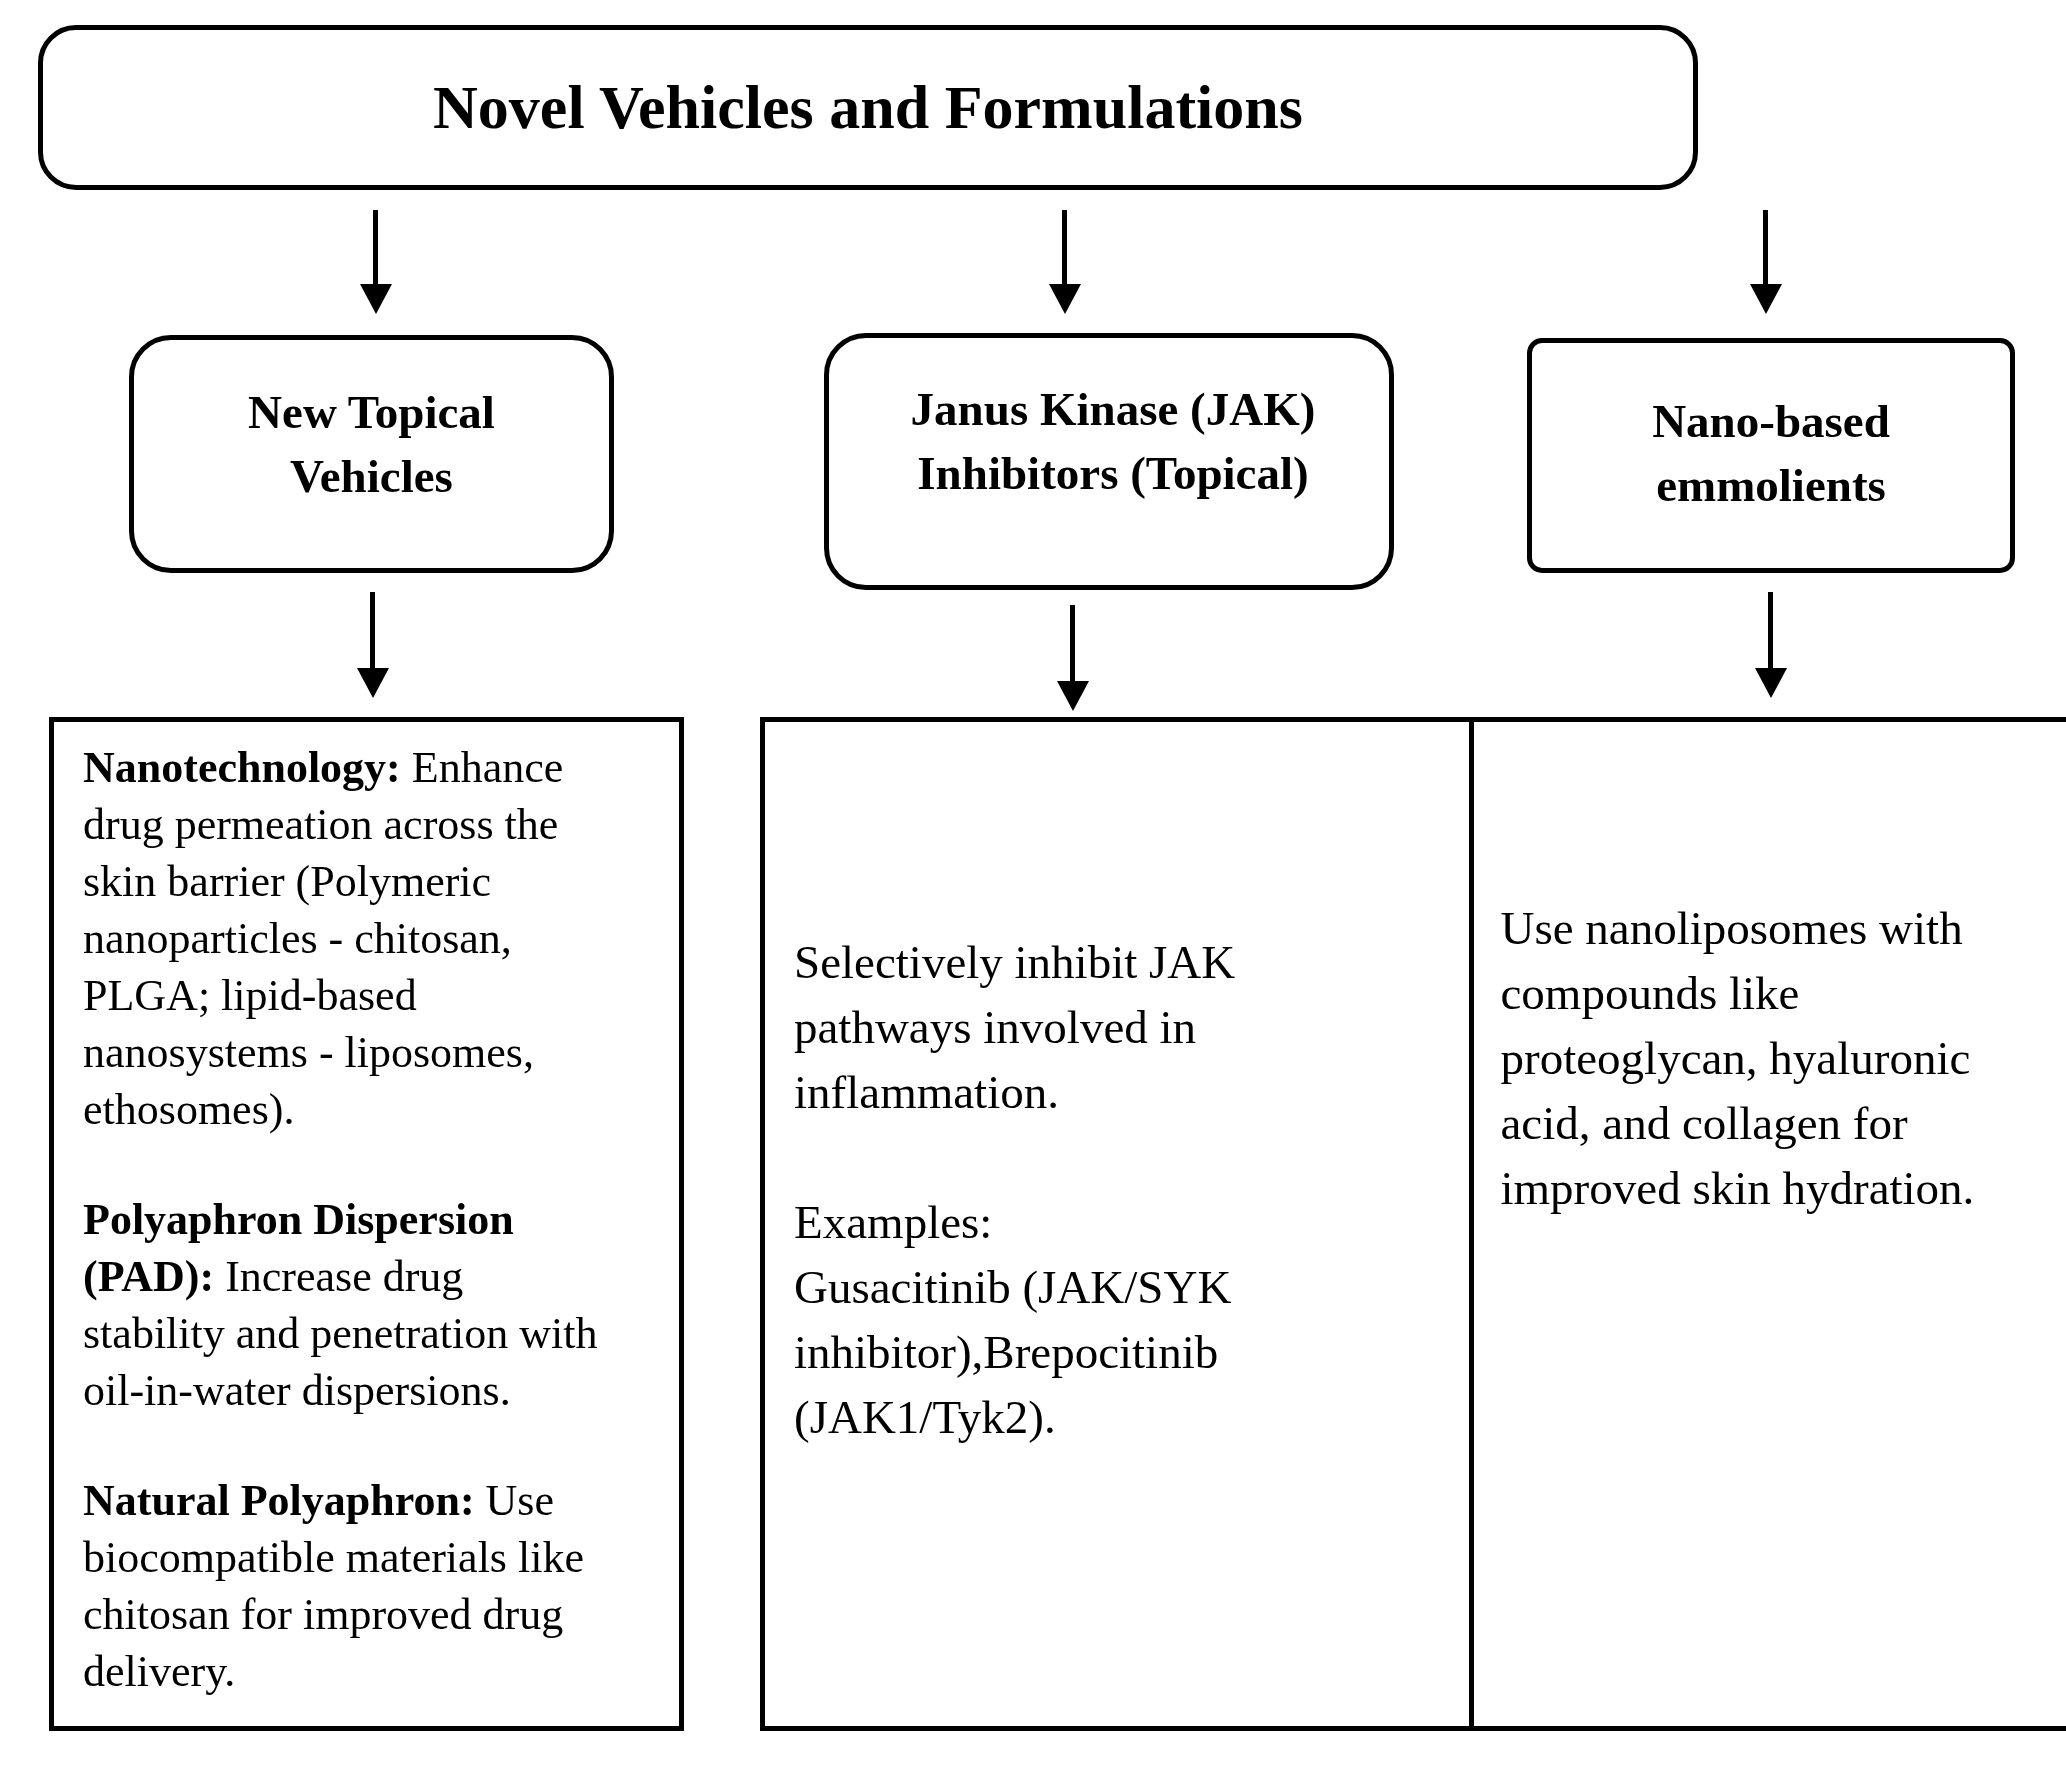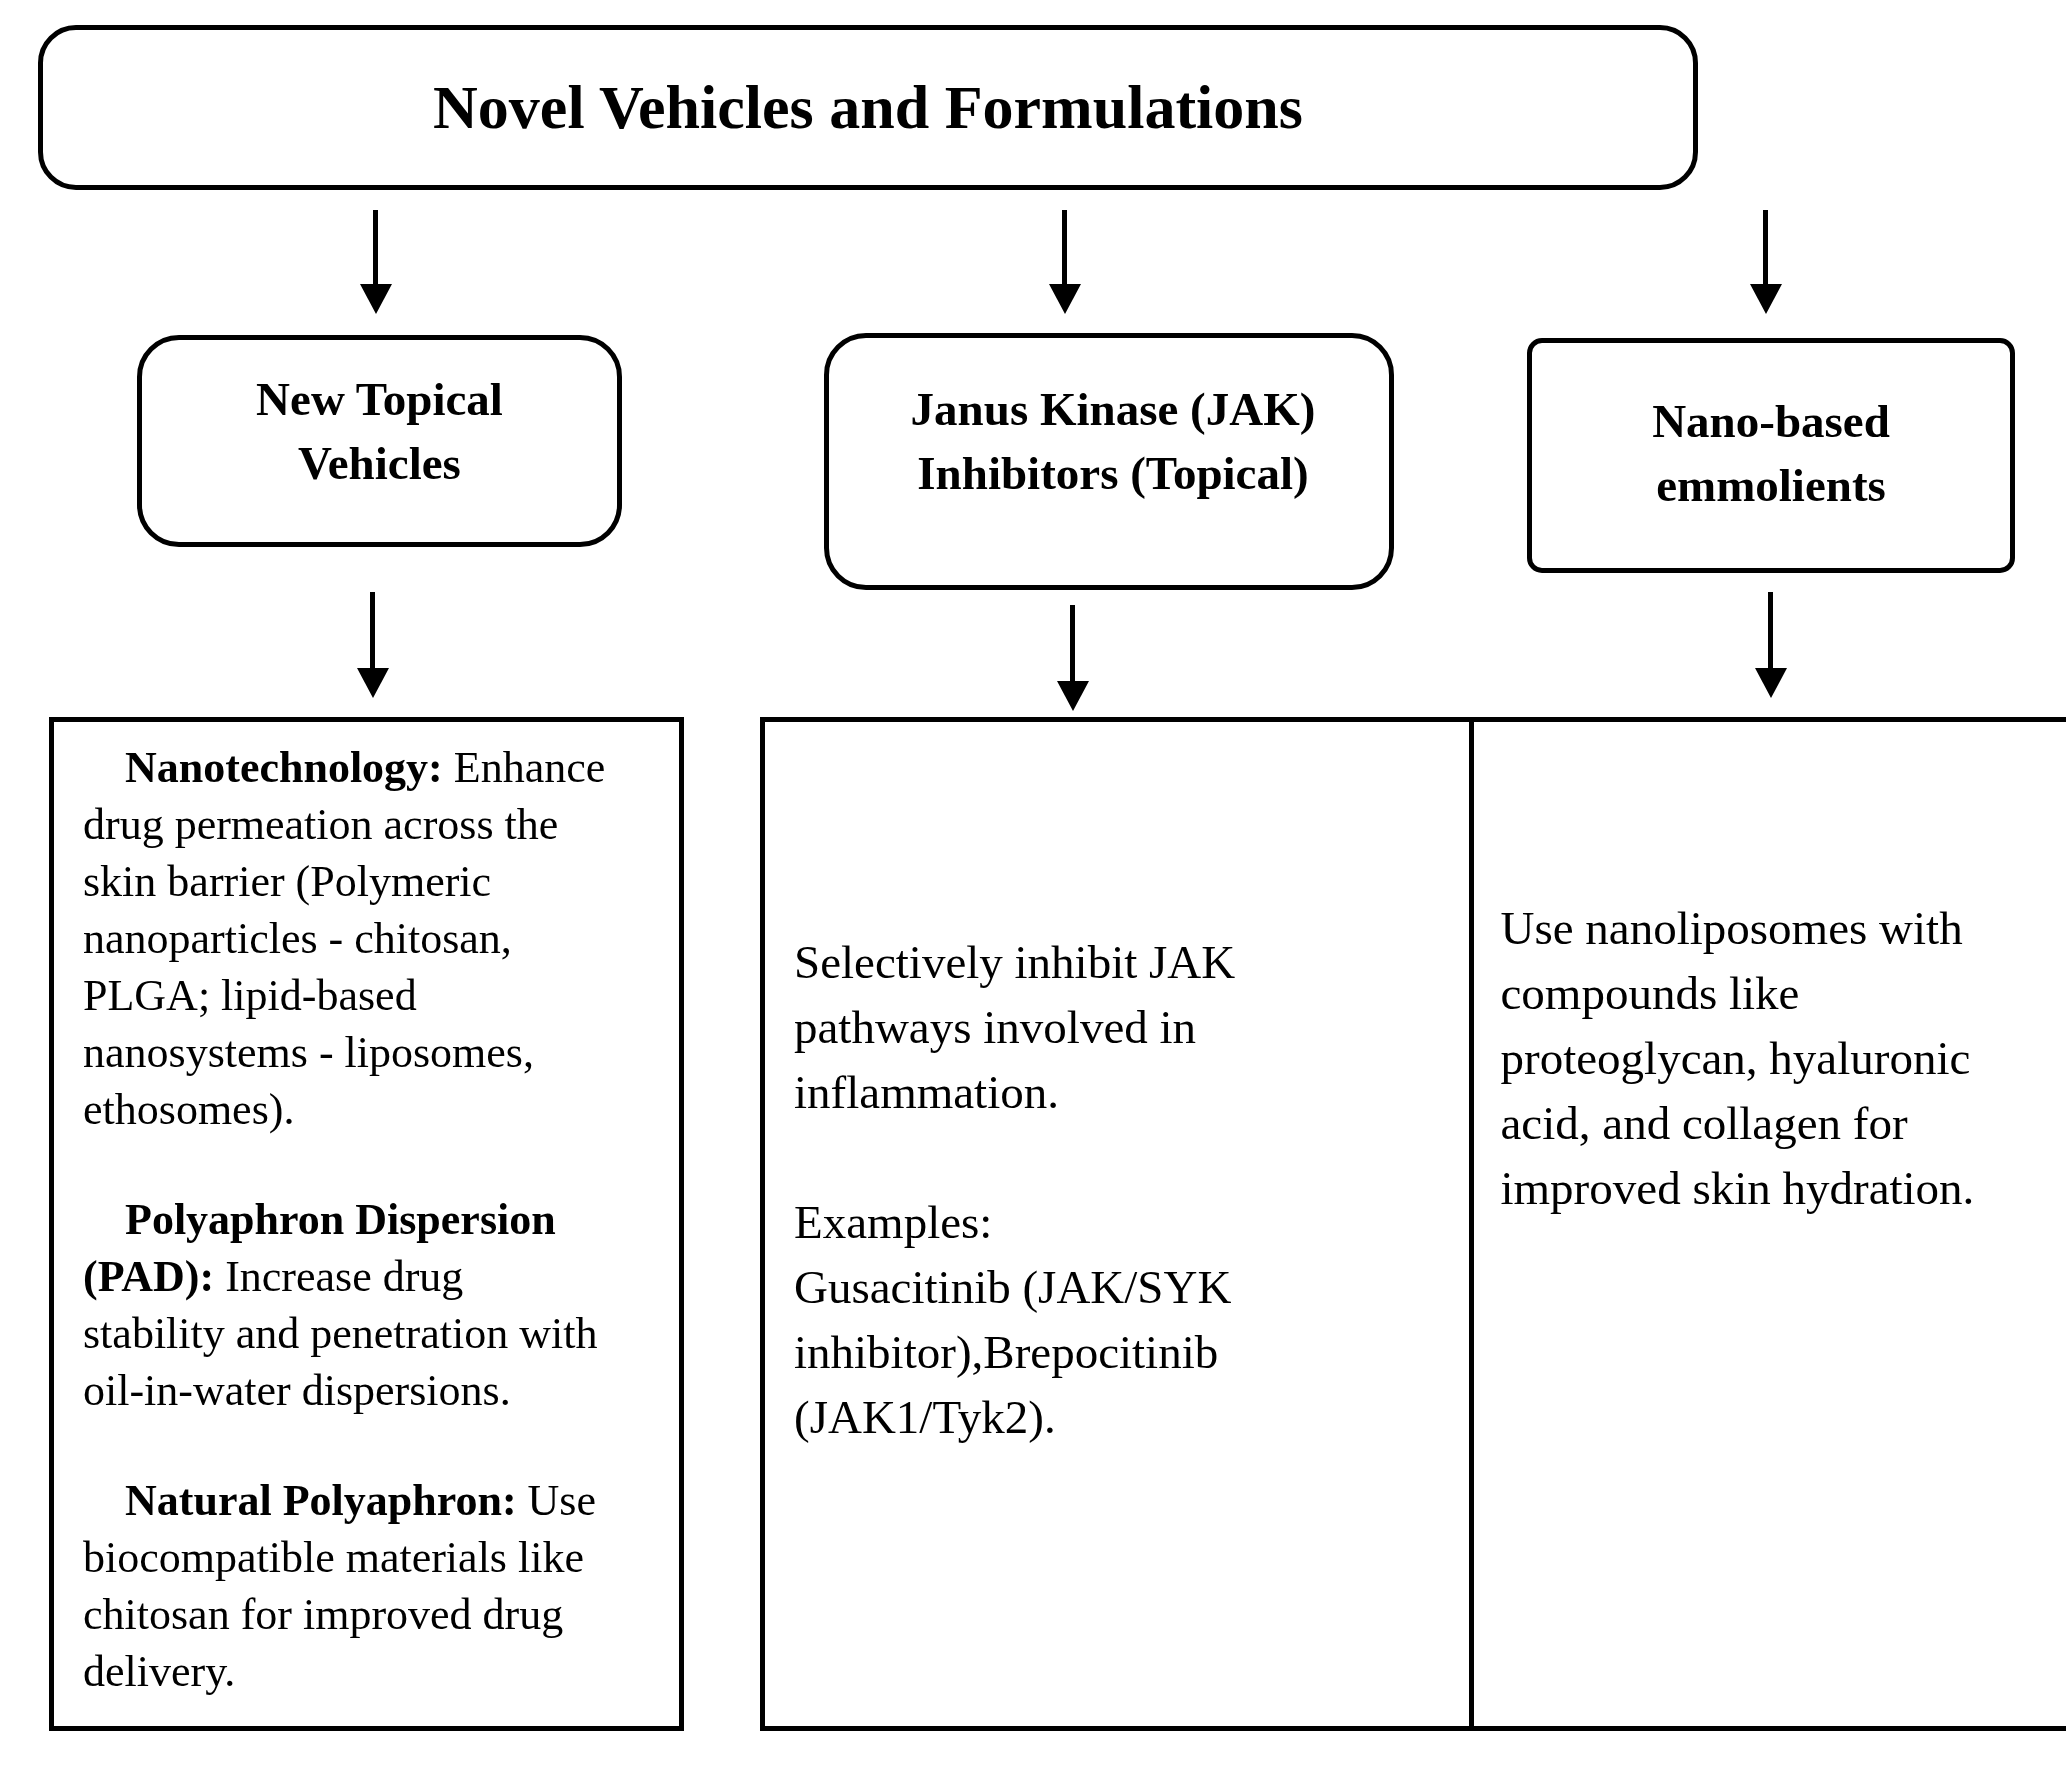--- a/index.html
+++ b/index.html
@@ -79,21 +79,21 @@
     align-items: center;
     justify-content: center;
   }
   .branch-label {
     font-size: 47px;
     font-weight: bold;
     line-height: 64px;
     text-align: center;
     white-space: pre-line;
   }
-  #branch-box-1 { left: 129px; top: 335px; width: 485px; height: 212px; padding-bottom: 21px; margin-left: 8px; }
+  #branch-box-1 { left: 129px; top: 335px; width: 485px; height: 238px; padding-bottom: 21px; }
   #branch-box-2 { left: 824px; top: 333px; width: 570px; height: 257px; padding-bottom: 42px; padding-left: 8px; }
   #branch-box-3 { left: 1527px; top: 338px; width: 488px; height: 235px; padding-bottom: 4.5px; border-radius: 15px; }
 
   
   .detail-box {
     position: absolute;
     top: 717px;
     height: 1014px;
     border: 5.3px solid #000;
     box-sizing: border-box;
@@ -112,21 +112,21 @@
     font-size: 44px;
     line-height: 57px;
     margin-bottom: 53px;
   }
   #detail-box-2 .para,
   #detail-box-3 .para {
     font-size: 47px;
     line-height: 65px;
     margin-bottom: 65px;
   }
-  .para b { font-weight: bold; margin-left: 42px; }
+  .para b { font-weight: bold; }
   .para:last-child { margin-bottom: 0; }
 </style>
 </head>
 <body>
 
 <div class="title-box">
   <div class="title-text">Novel Vehicles and Formulations</div>
 </div>
 
 <div class="arrow tier1" id="arrow-top-1">

